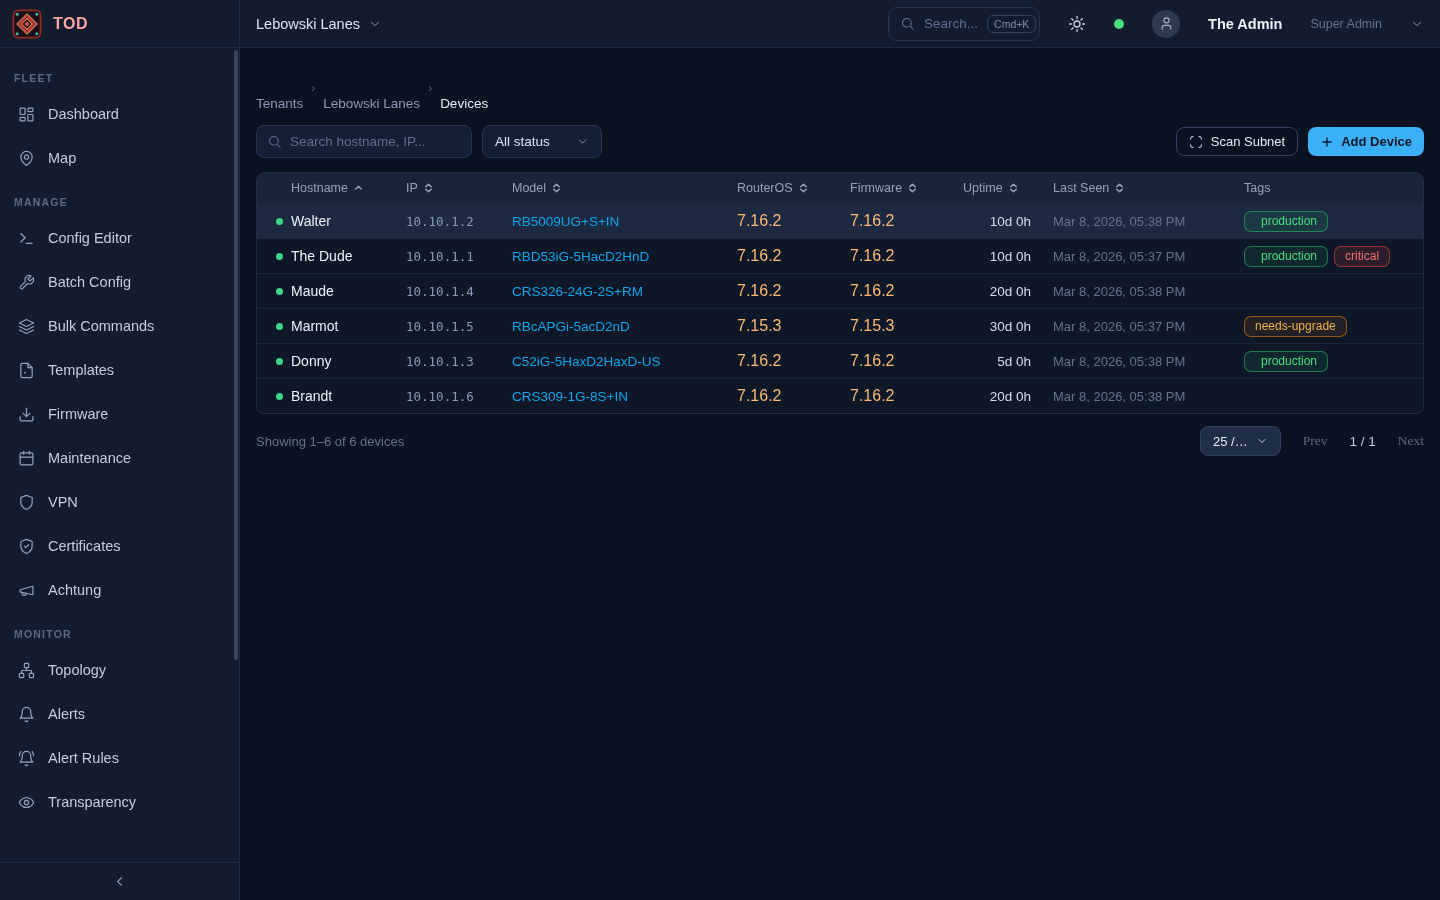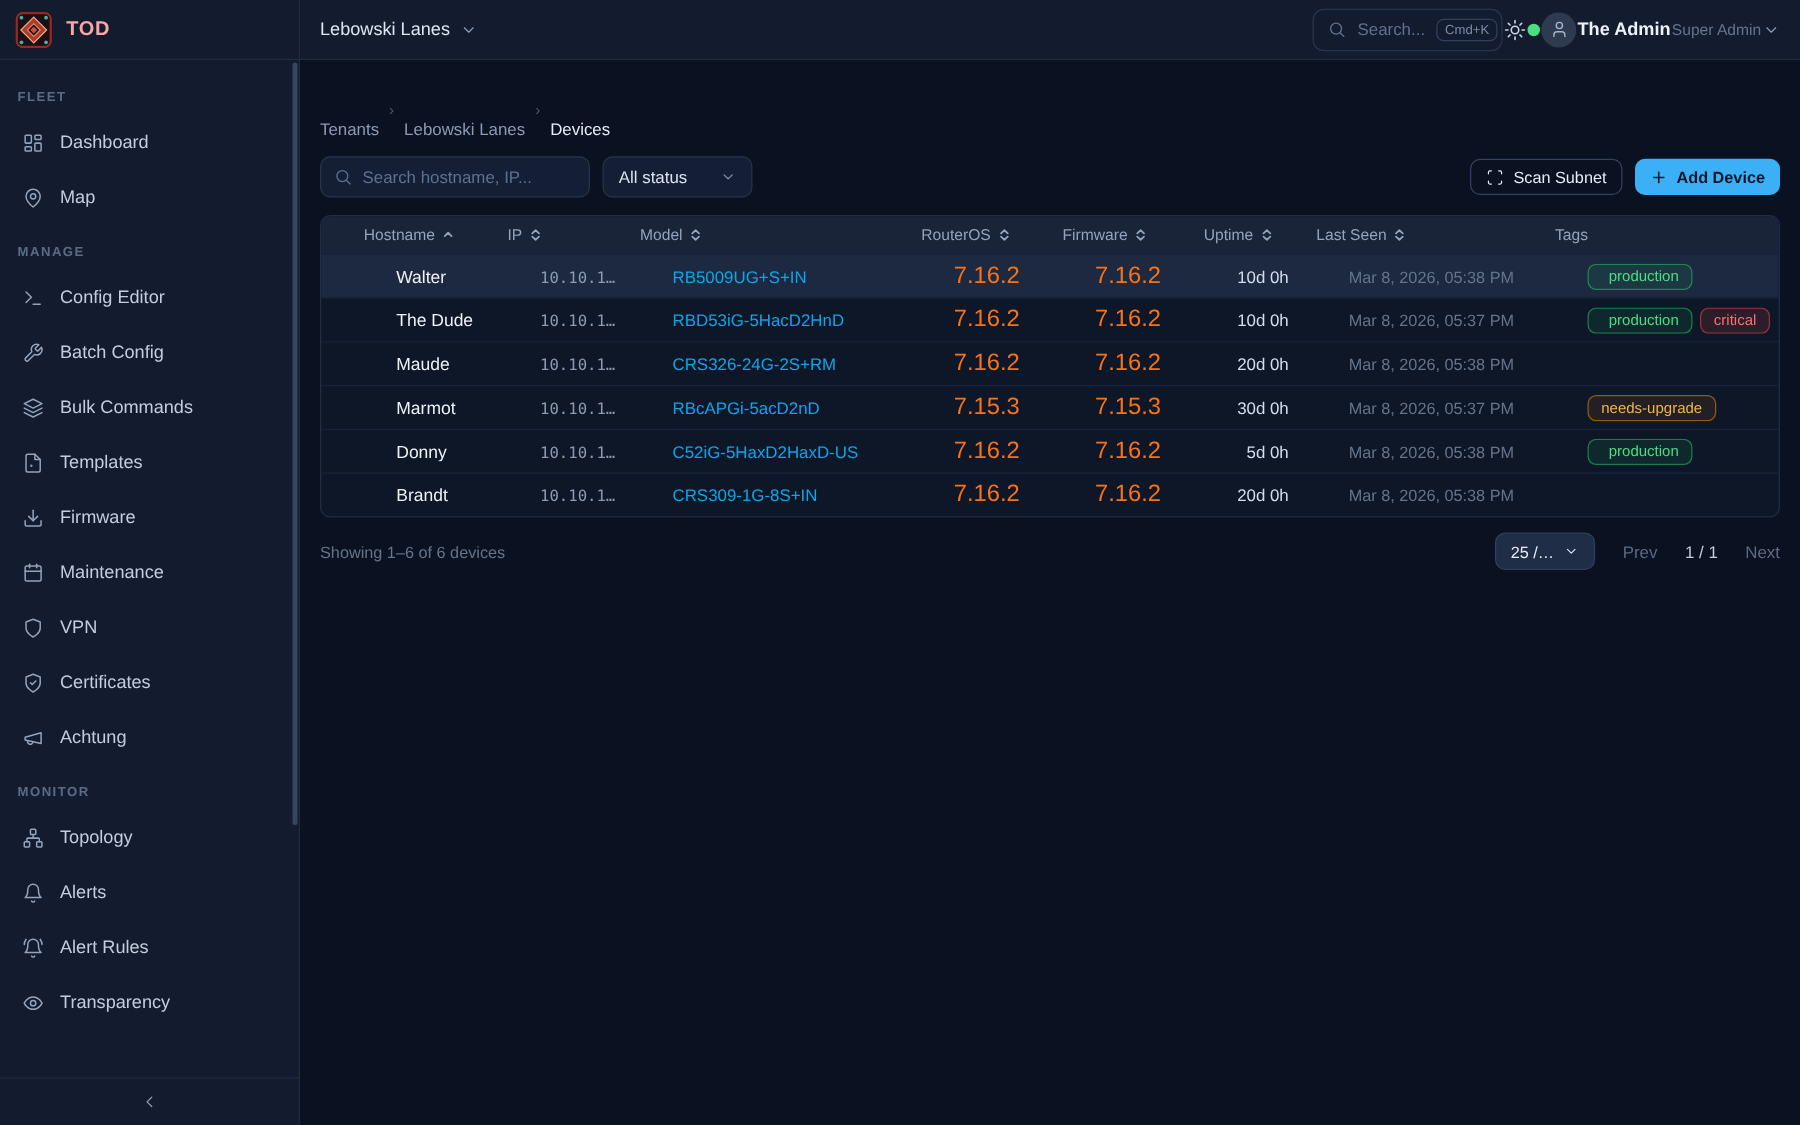--- a/index.html
+++ b/index.html
@@ -17,21 +17,21 @@
     background:#131c2f; border-bottom:1px solid #1f2b41; display:flex; z-index:5; }
   .topbar-left { width:240px; flex:0 0 240px; display:flex; align-items:center;
     gap:11px; padding-left:12px; border-right:1px solid #1f2b41; }
   .logo-box { width:30px; height:30px; border-radius:7px; overflow:hidden; flex:0 0 30px; }
   .app-name { font-size:16px; font-weight:700; letter-spacing:.5px; color:#fca5a5; }
   .topbar-main { flex:1; display:flex; align-items:center; padding:0 16px; }
   .tenant-switcher { display:flex; align-items:center; gap:8px; background:none; border:none;
     color:#dde5f0; font-size:14.5px; font-family:inherit; cursor:pointer; }
   .tenant-switcher .icon svg { width:14px; height:14px; }
   .tenant-switcher .icon { color:#8b9bb4; }
-  .topbar-right { margin-left:auto; display:flex; align-items:center; gap:1px; }
+  .topbar-right { margin-left:auto; display:flex; align-items:center; gap:28px; }
   .global-search { display:flex; align-items:center; gap:9px; width:152px; height:34px;
     border:1px solid #27344e; border-radius:9px; padding:0 8px 0 11px; color:#5f7090; cursor:pointer; }
   .global-search .icon svg { width:15px; height:15px; }
   .global-search .gs-text { font-size:13.5px; flex:1; }
   .global-search kbd { font-family:inherit; font-size:10.5px; color:#7c8ca8;
     border:1px solid #31405e; border-radius:6px; padding:2px 6px; white-space:nowrap; }
   .theme-toggle { background:none; border:none; color:#cbd5e1; cursor:pointer; display:flex; }
   .theme-toggle svg { width:18px; height:18px; }
   .conn-dot { width:10px; height:10px; border-radius:50%; background:#4ade80; }
   .avatar { width:28px; height:28px; border-radius:50%; background:#2e3a50; color:#a7b4c9;
@@ -90,44 +90,44 @@
   .device-table { margin-top:14px; border:1px solid #1f2d47; border-radius:8px; overflow:hidden;
     background:#0e1727; }
   .trow { display:grid; align-items:center;
     grid-template-columns:26px 115px 106px 225px 113px 113px 90px 191px minmax(0,1fr); }
   .thead { background:#192438; height:30px; color:#93a3bb; font-size:12.5px; }
   .th { display:flex; align-items:center; gap:6px; padding:0 8px; cursor:pointer; }
   .th svg { width:9px; height:12px; stroke:currentColor; fill:none; stroke-width:1.6;
     stroke-linecap:round; stroke-linejoin:round; flex:0 0 9px; }
   .tbody .trow { height:35px; border-top:1px solid #17233a; cursor:pointer; }
   .tbody .trow:hover, .tbody .trow.highlighted { background:#1c2940; }
-  .td { padding:0 8px; white-space:nowrap; overflow:hidden; text-overflow:ellipsis;margin-left:26px; }
+  .td { padding:0 8px; white-space:nowrap; overflow:hidden; text-overflow:ellipsis; }
   .td-status { display:flex; justify-content:flex-end; padding:0; }
   .dot { width:7px; height:7px; border-radius:50%; background:#3fd68a; }
   .td-hostname { color:#eef2f8; font-size:14px; font-weight:500; }
   .td-ip { font-family:"DejaVu Sans Mono", monospace; font-size:12.5px; color:#8b9bb4; }
   .td-model { color:#0ea5e9; font-size:13.5px; }
-  .td-ver { color:#f97316; font-size:19px; }
+  .td-ver { color:#fdba74; font-size:16px; }
   .td-uptime { color:#d5dded; font-size:13.5px; text-align:right; padding-right:14px; }
   .td-seen { color:#64748b; font-size:13px; }
   .td-tags { display:flex; gap:6px; align-items:center; }
   .tag { font-size:12px; padding:2.5px 10px; border-radius:7px; border:1px solid; white-space:nowrap; }
   .tag-green { color:#4ade80; border-color:rgba(34,197,94,.55); background:rgba(34,197,94,.10);padding-left:16px; }
   .tag-red   { color:#f87171; border-color:rgba(239,68,68,.55); background:rgba(239,68,68,.13); }
   .tag-amber { color:#f0b34e; border-color:rgba(217,119,6,.65); background:rgba(217,119,6,.10); }
 
   
   .table-footer { margin-top:12px; display:flex; align-items:center; }
   .summary { color:#64748b; font-size:13px; }
   .pager { margin-left:auto; display:flex; align-items:center; gap:22px; }
   .page-size { display:flex; align-items:center; gap:8px; background:#202d47; border:1px solid #2f3f5e;
     border-radius:8px; height:30px; padding:0 12px; color:#e6ecf5; font-size:13px; font-family:inherit;
     cursor:pointer; }
   .page-size .icon svg { width:12px; height:12px; }
-  .pager-btn { background:none; border:none; color:#5b6b85; font-size:13.5px; font-family:Liberation Sans, sans-serif;
+  .pager-btn { background:none; border:none; color:#5b6b85; font-size:13.5px; font-family:Liberation Serif, serif;
     cursor:pointer; }
   .page-indicator { color:#c3cddd; font-size:13.5px; }
 </style>
 </head>
 <body>
 
 <header class="topbar">
   <div class="topbar-left">
     <span class="logo-box">
       <svg viewBox="0 0 32 32" width="30" height="30">

